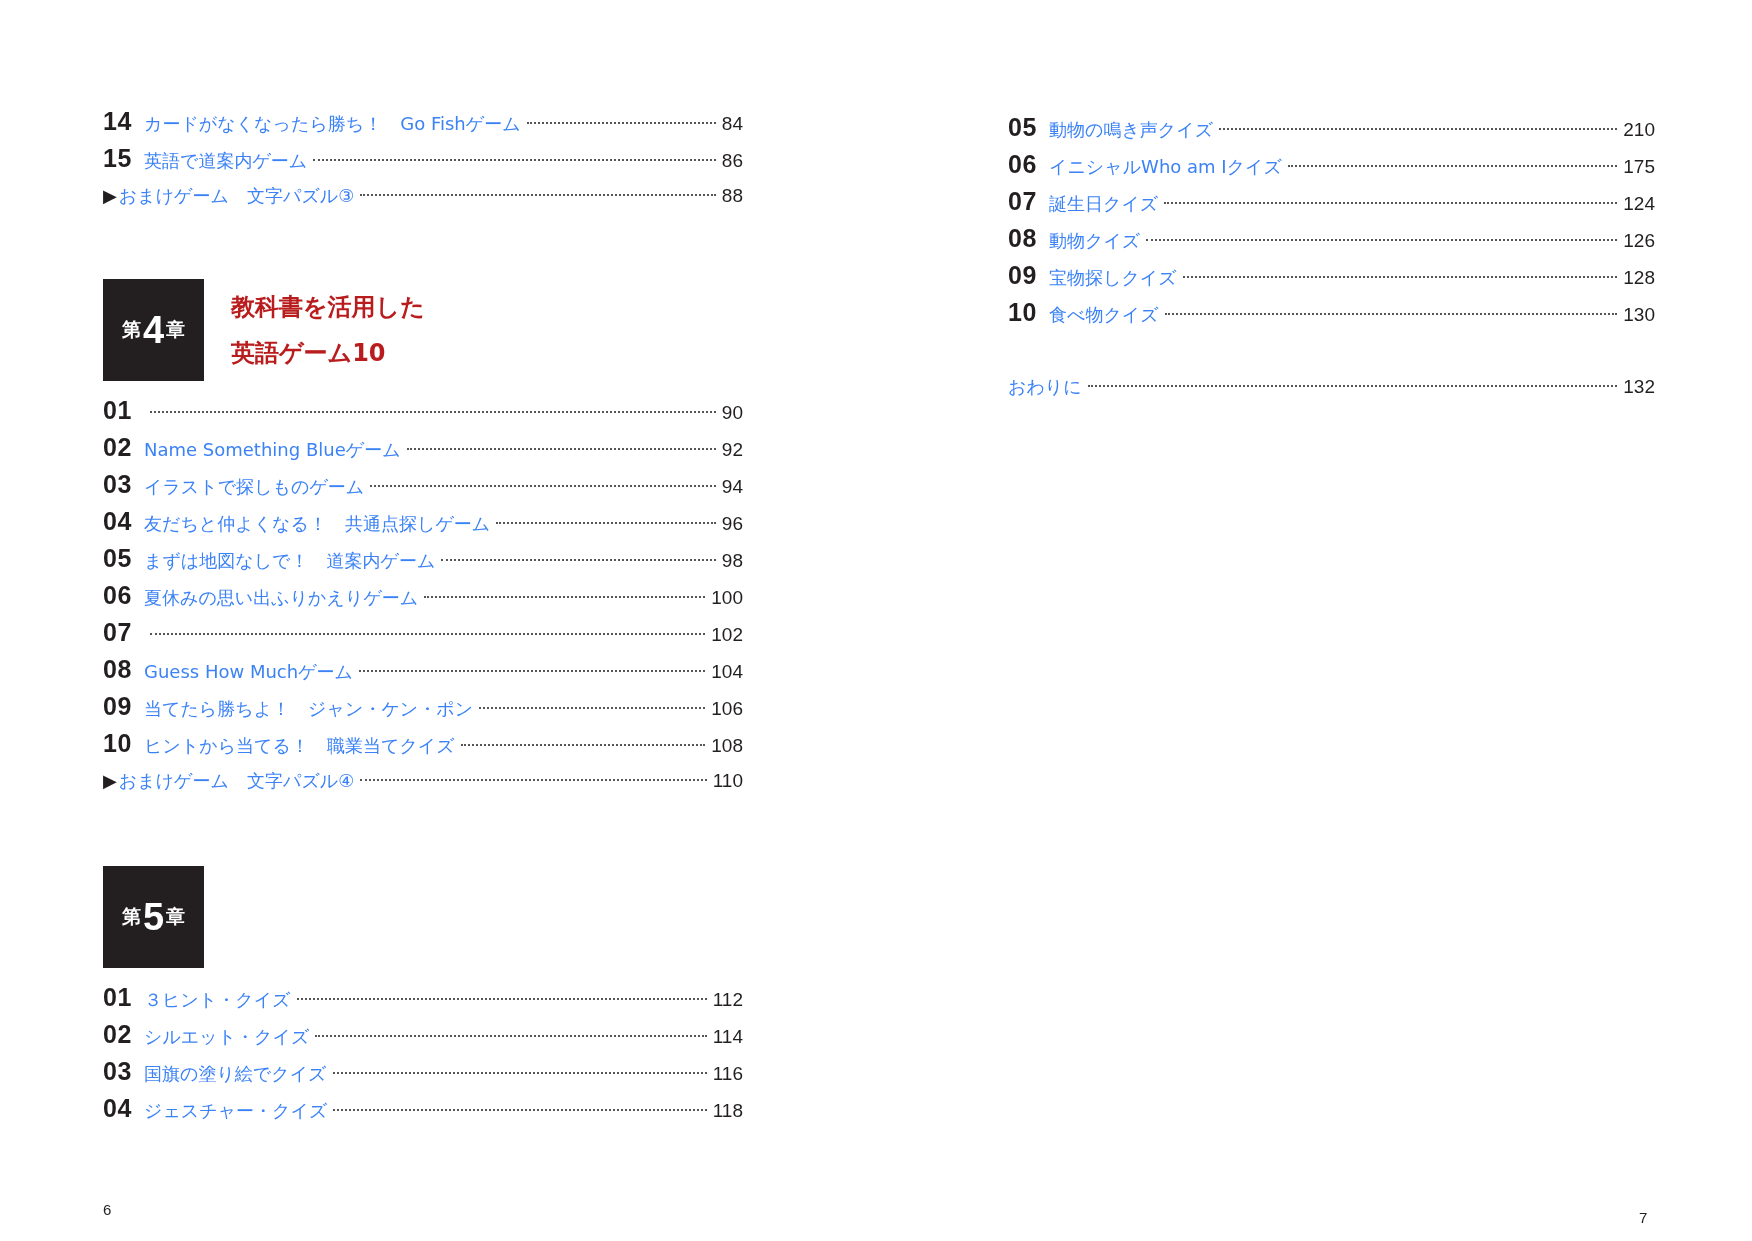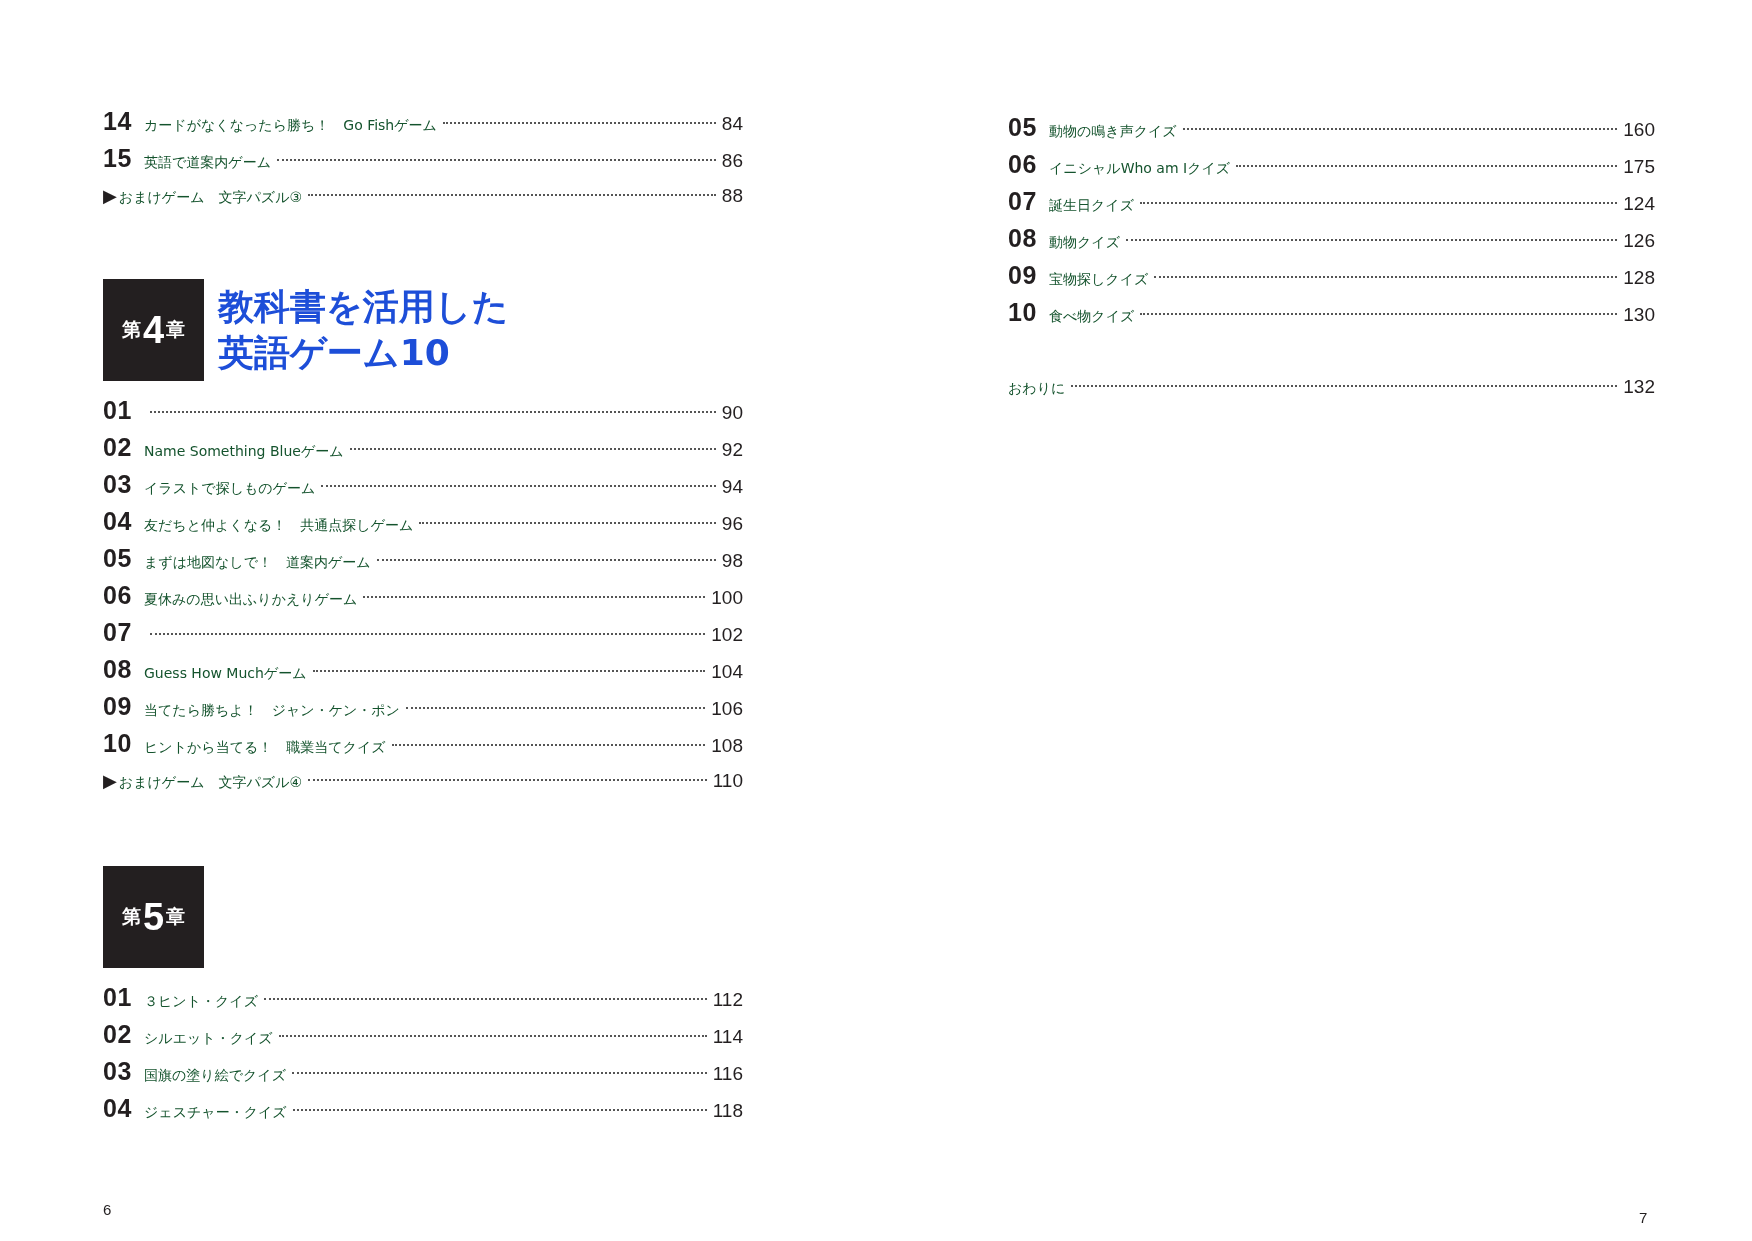--- a/index.html
+++ b/index.html
@@ -5,30 +5,30 @@
   html, body { margin:0; padding:0; background:#ffffff; }
   body { width:1752px; height:1241px; position:relative; overflow:hidden;
          font-family:"DejaVu Sans", "Liberation Sans", sans-serif; color:#231f20; }
   .page { position:absolute; top:16px; height:1241px; }
   .page.left { left:0; width:876px; }
   .page.right { left:876px; width:876px; }
   .toc-list { position:absolute; list-style:none; margin:0; padding:0; }
   .toc-row { display:flex; align-items:baseline; height:37px; line-height:37px; white-space:nowrap; }
   .toc-num { font-family:"Liberation Sans", sans-serif; font-weight:bold; font-size:25px;
              letter-spacing:0.5px; width:41px; flex:none; color:#231f20; }
-  .toc-title { font-size:14px; flex:none; color:#14532d; }
+  .toc-title { font-size:18px; flex:none; color:#3b82f6; }
   .toc-dots { flex:1 1 auto; border-bottom:2px dotted #555; margin:0 6px; position:relative; top:-6px; min-width:20px; }
   .toc-page { font-family:"Liberation Sans", sans-serif; font-size:19px; flex:none; color:#231f20; }
   .bullet { font-size:18px; margin-right:2px; }
   .chapter { position:absolute; display:flex; align-items:center; }
   .chapter-box { width:101px; height:102px; background:#231f20; color:#fff;
                  display:flex; align-items:center; justify-content:center; }
   .chapter-box .small { font-size:19px; font-weight:bold; }
   .chapter-box .big { font-family:"Liberation Sans", sans-serif; font-size:38px; font-weight:bold; margin:0 2px; }
-  .chapter-title { margin-left:14px; font-size:36px; font-weight:bold; line-height:46px; color:#1d4ed8; }
+  .chapter-title { margin-left:27px; font-size:24px; font-weight:bold; line-height:46px; color:#b91c1c; }
   .folio { position:absolute; font-family:"Liberation Sans", sans-serif; font-size:15px; color:#231f20; }
 </style>
 </head>
 <body>
 
 <div class="page left">
 
   <ul class="toc-list" style="left:103px; top:87px; width:640px;">
     <li class="toc-row">
       <span class="toc-num">14</span>
@@ -166,21 +166,21 @@
 
   <div class="folio" style="left:103px; top:1185px;">6</div>
 </div>
 
 <div class="page right">
   <ul class="toc-list" id="right-list" style="left:132px; top:93px; width:647px;">
       <li class="toc-row">
         <span class="toc-num">05</span>
         <span class="toc-title">動物の鳴き声クイズ</span>
         <span class="toc-dots"></span>
-        <span class="toc-page">160</span>
+        <span class="toc-page">210</span>
       </li>
       <li class="toc-row">
         <span class="toc-num">06</span>
         <span class="toc-title">イニシャルWho am Iクイズ</span>
         <span class="toc-dots"></span>
         <span class="toc-page">175</span>
       </li>
       <li class="toc-row">
         <span class="toc-num">07</span>
         <span class="toc-title">誕生日クイズ</span>

